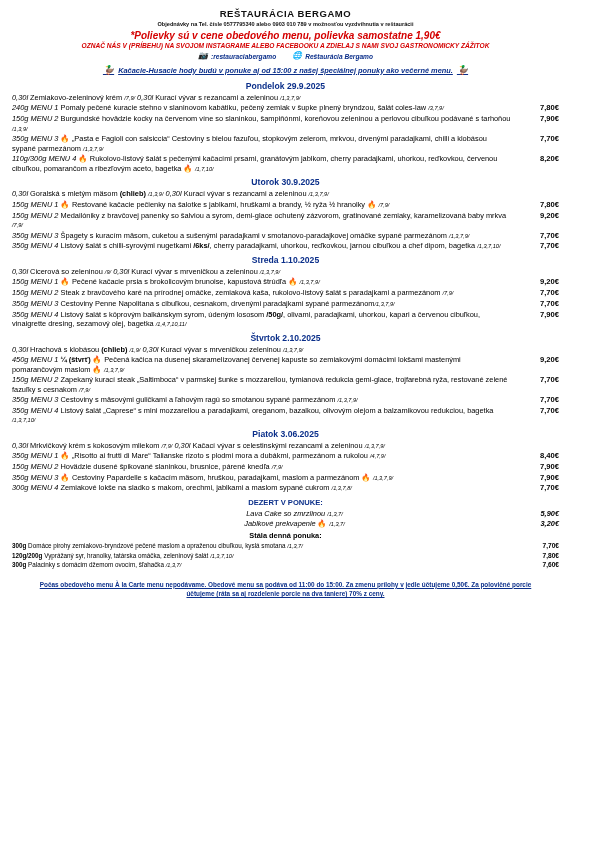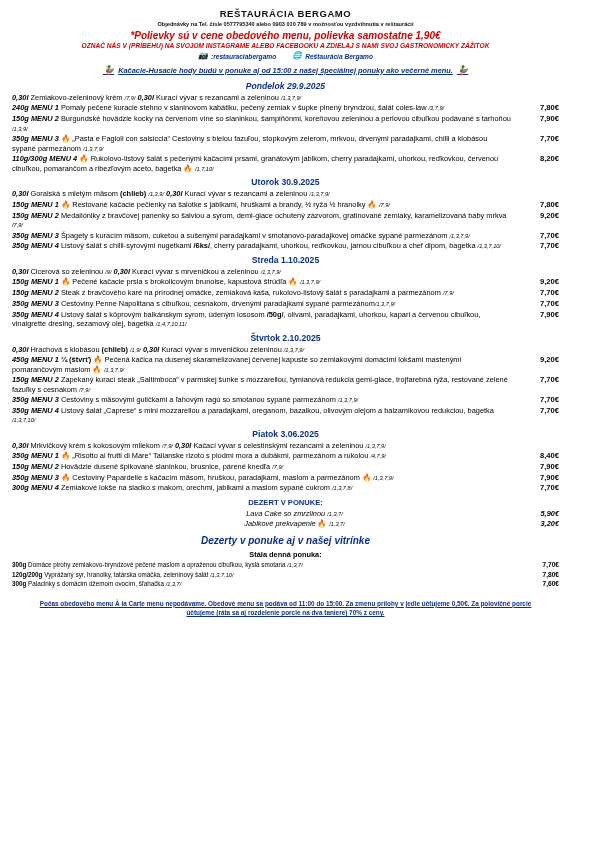--- a/index.html
+++ b/index.html
@@ -85,42 +85,42 @@
     gap: 4px;
   }
   .duck-ico { font-size: 9px; text-decoration: none; display:inline-block;}
   .day-head {
     text-align: center;
     font-weight: bold;
     font-size: 8.6px;
     color: #0b2f8a;
     margin: 4px 0 2px 0;
   }
-  .day-head.first { margin-top: 2px; font-style: italic; }
+  .day-head.first { margin-top: 2px; }
   .row {
     display: flex;
     align-items: flex-start;
     font-size: 7.4px;
     line-height: 1.28;
     margin-bottom: 1px;
     color: #000;
   }
   .row .txt {
     flex: 1 1 auto;
     padding-right: 6px;
   }
   .row .price {
     flex: 0 0 auto;
     width: 42px;
     text-align: right;
     font-weight: bold;
     font-size: 7.6px;
     white-space: nowrap;
   }
-  .w { font-weight: bold; font-style: italic; }
+  .w { font-weight: normal; font-style: italic; }
   .alg { font-size: 5.6px; font-style: italic; font-weight: normal; }
   .ico { font-style: normal; font-size: 7.5px; }
   .dessert-head {
     text-align: center;
     font-weight: bold;
     font-size: 7.6px;
     color: #0b2f8a;
     margin: 5px 0 2px 0;
   }
   .dessert-row {
@@ -315,21 +315,20 @@
       <div class="dessert-row">
         <div class="txt">Lava Cake so zmrzlinou <span class="alg">/1,3,7/</span></div>
         <div class="price">5,90€</div>
       </div>
       <div class="dessert-row">
         <div class="txt">Jablkové prekvapenie <i class="ico">🔥</i> <span class="alg">/1,3,7/</span></div>
         <div class="price">3,20€</div>
       </div>
     </div>
 
-  <div class="show-head">Dezerty v ponuke aj v našej vitrínke</div>
 
   <div class="daily-head">Stála denná ponuka:</div>
   <div id="daily-container">
       <div class="small-row">
         <div class="txt"><b>300g</b> Domáce pirohy zemiakovo-bryndzové pečené maslom a opraženou cibuľkou, kyslá smotana <span class="alg">/1,3,7/</span></div>
         <div class="price">7,70€</div>
       </div>
       <div class="small-row">
         <div class="txt"><b>120g/200g</b> Vyprážaný syr, hranolky, tatárska omáčka, zeleninový šalát <span class="alg">/1,3,7,10/</span></div>
         <div class="price">7,80€</div>

